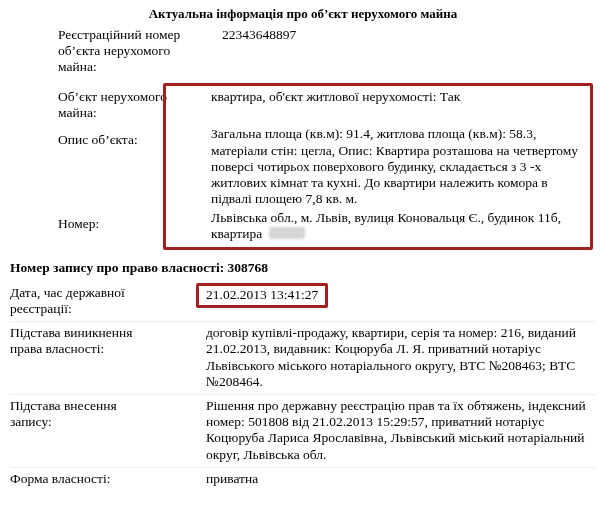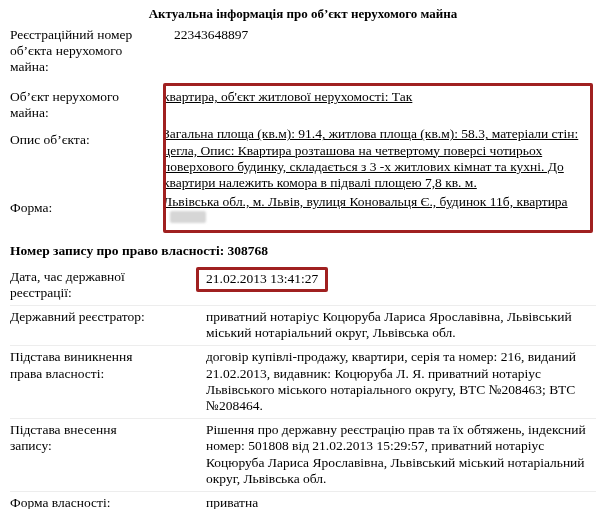--- a/index.html
+++ b/index.html
@@ -27,20 +27,21 @@
   }
   .sec-title-2 {
     margin-top: 12px;
     margin-bottom: 3px;
   }
   
   .row {
     display: grid;
     grid-template-columns: 153px 1fr;
     align-items: start;
+    margin-left: 48px;
   }
   .label {
     padding-right: 8px;
   }
   
   .reg-row {
     margin-bottom: 8px;
   }
   .reg-row .value {
     padding-left: 11px;
@@ -55,21 +56,20 @@
     left: 153px;
     top: 0;
     right: 3px;
     bottom: 0;
     border: 3px solid #a02020;
     border-radius: 2px;
     pointer-events: none;
   }
   .boxed-block .pvalue {
     padding-right: 10px;
-    text-decoration: underline;
   }
   .prow-object .pvalue { padding-top: 6px; padding-bottom: 21px; }
   .prow-desc   .pvalue { padding-bottom: 3px; }
   .prow-addr   .pvalue { padding-bottom: 7px; }
   .prow-object .label,
   .prow-desc .label,
   .prow-addr .label { padding-top: 6px; }
   .prow-object .label { padding-top: 6px; font-family: Liberation Serif, serif; }
   
   .redact {
@@ -132,43 +132,39 @@
       <div class="label">Об’єкт нерухомого майна:</div>
       <div class="pvalue">квартира, об'єкт житлової нерухомості: Так</div>
     </div>
 
     <div class="row prow-desc">
       <div class="label">Опис об’єкта:</div>
       <div class="pvalue">Загальна площа (кв.м): 91.4, житлова площа (кв.м): 58.3, матеріали стін: цегла, Опис: Квартира розташова на четвертому поверсі чотирьох поверхового будинку, складається з 3 -х житлових кімнат та кухні. До квартири належить комора в підвалі площею 7,8 кв. м.</div>
     </div>
 
     <div class="row prow-addr">
-      <div class="label">Форма:</div>
+      <div class="label">Номер:</div>
       <div class="pvalue">
         <span>Львівська обл., м. Львів, вулиця Коновальця Є., будинок 11б, квартира</span><span class="redact"></span>
       </div>
     </div>
   </div>
 
 
   <div class="record-line">Номер запису про право власності: 308768</div>
 
   <div class="own-table">
 
     <div class="orow orow-date">
       <div class="label">Дата, час державної реєстрації:</div>
       <div class="ovalue">
         <span class="hl-box">21.02.2013 13:41:27</span>
       </div>
     </div>
 
-    <div class="orow">
-      <div class="label">Державний реєстратор:</div>
-      <div class="ovalue">приватний нотаріус Коцюруба Лариса Ярославівна, Львівський міський нотаріальний округ, Львівська обл.</div>
-    </div>
 
     <div class="orow">
       <div class="label">Підстава виникнення права власності:</div>
       <div class="ovalue">договір купівлі-продажу, квартири, серія та номер: 216, виданий 21.02.2013, видавник: Коцюруба Л. Я. приватний нотаріус Львівського міського нотаріального округу, ВТС №208463; ВТС №208464.</div>
     </div>
 
     <div class="orow">
       <div class="label">Підстава внесення запису:</div>
       <div class="ovalue">Рішення про державну реєстрацію прав та їх обтяжень, індексний номер: 501808 від 21.02.2013 15:29:57, приватний нотаріус Коцюруба Лариса Ярославівна, Львівський міський нотаріальний округ, Львівська обл.</div>
     </div>

